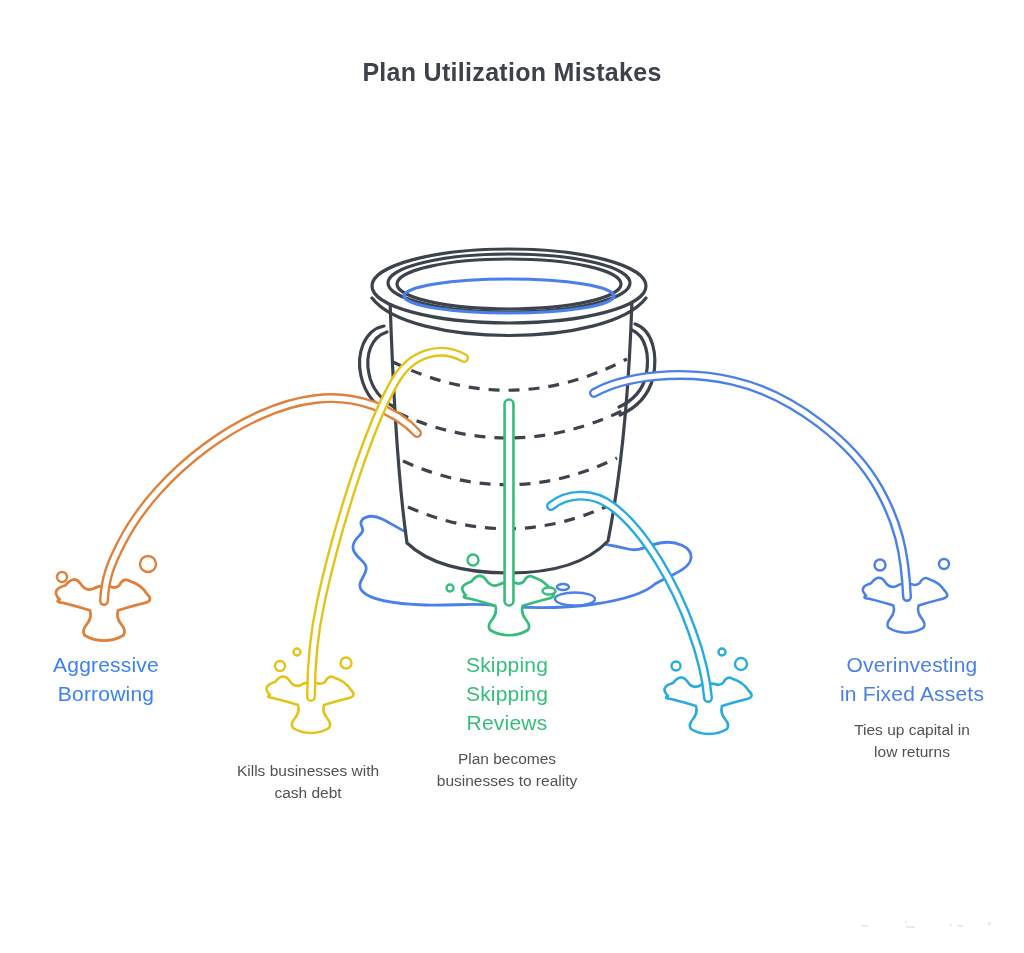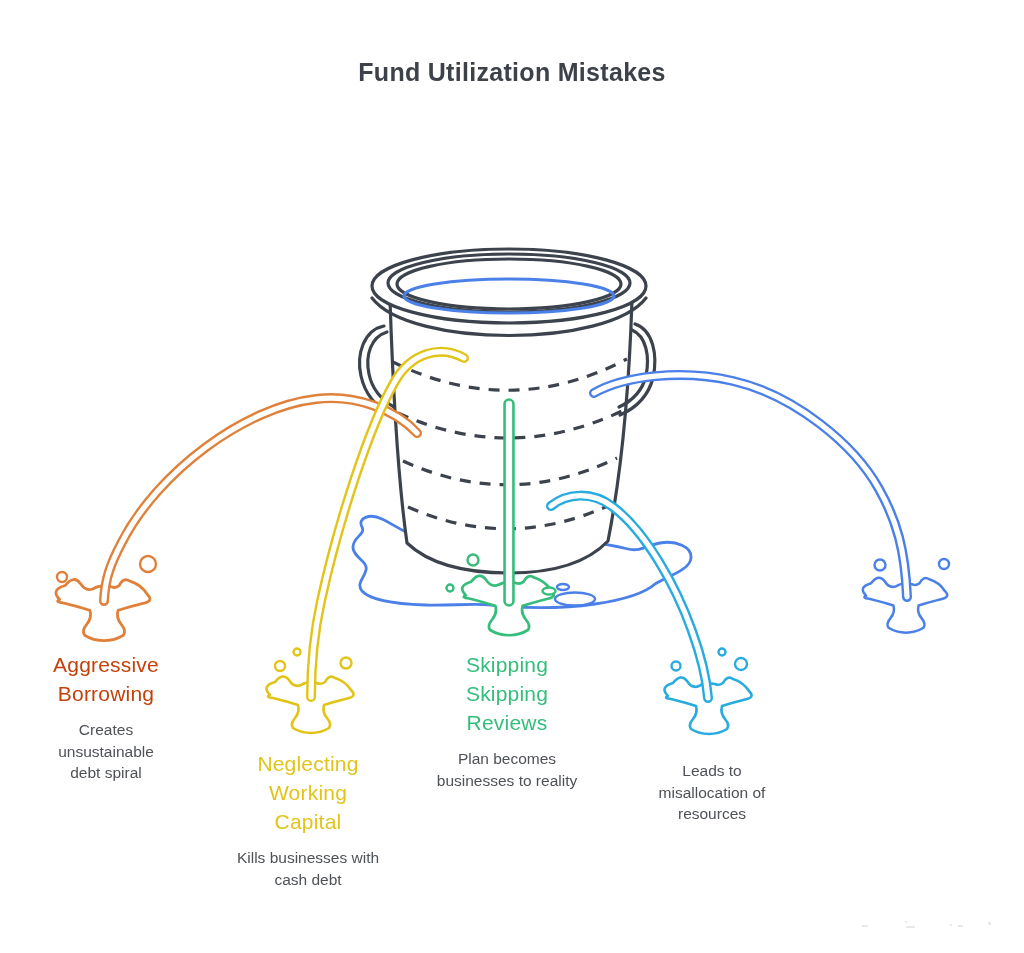--- a/index.html
+++ b/index.html
@@ -125,35 +125,36 @@
     <g opacity="0.22" fill="#9aa0a6">
       <rect x="862" y="925" width="6" height="2"></rect>
       <rect x="905" y="921" width="2" height="2"></rect>
       <rect x="906" y="926" width="9" height="2"></rect>
       <rect x="950" y="924" width="2" height="2"></rect>
       <rect x="958" y="925" width="5" height="2"></rect>
       <rect x="988" y="922" width="3" height="3"></rect>
     </g>
   </svg>
 
-  <div class="page-title">Fund Utilization Mistakes</div>
+  <div class="page-title">Plan Utilization Mistakes</div>
 
   <div class="label" style="left:106px;top:650px;">
-    <div class="m-title" style="width: 170px; color: #c2410c;">Aggressive Borrowing</div>
-    <div class="m-desc" style="width:130px">Creates unsustainable debt spiral</div>
+    <div class="m-title" style="width: 170px; color: #3b82f6;">Aggressive Borrowing</div>
   </div>
 
   <div class="label" style="left:308px;top:749px;">
-    <div class="m-title" style="width: 140px; color: rgb(226, 196, 24);">Neglecting Working Capital</div>
     <div class="m-desc" style="width:175px">Kills businesses with cash debt</div>
   </div>
 
   <div class="label" style="left:507px;top:650px;">
     <div class="m-title" style="width: 160px; color: rgb(53, 190, 123);">Skipping Skipping Reviews</div>
     <div class="m-desc" style="width:160px">Plan becomes businesses to reality</div>
   </div>
 
   <div class="label" style="left:712px;top:749px;">
-    <div class="m-desc" style="width:150px">Leads to misallocation of resources</div>
   </div>
 
+  <div class="label" style="left:912px;top:650px;">
+    <div class="m-title" style="width: 152px; color: rgb(74, 128, 232);">Overinvesting in Fixed Assets</div>
+    <div class="m-desc" style="width:140px">Ties up capital in low returns</div>
+  </div>
 
 </div>
 
 </body></html>

